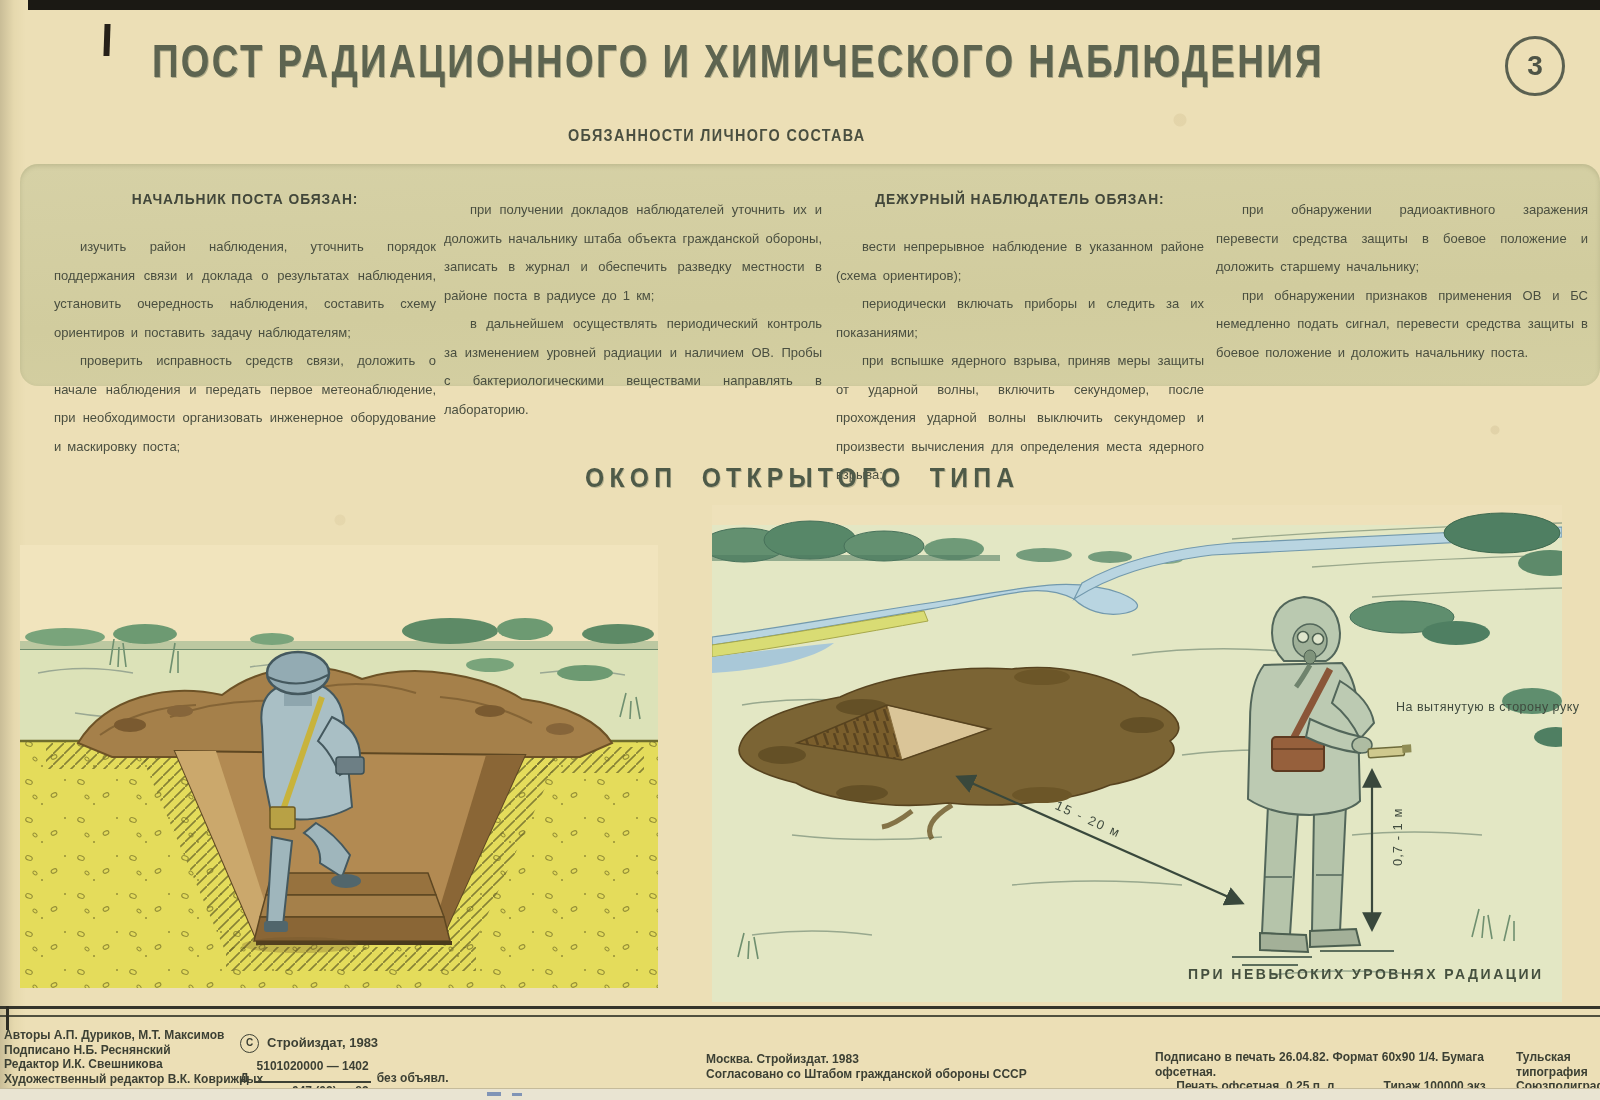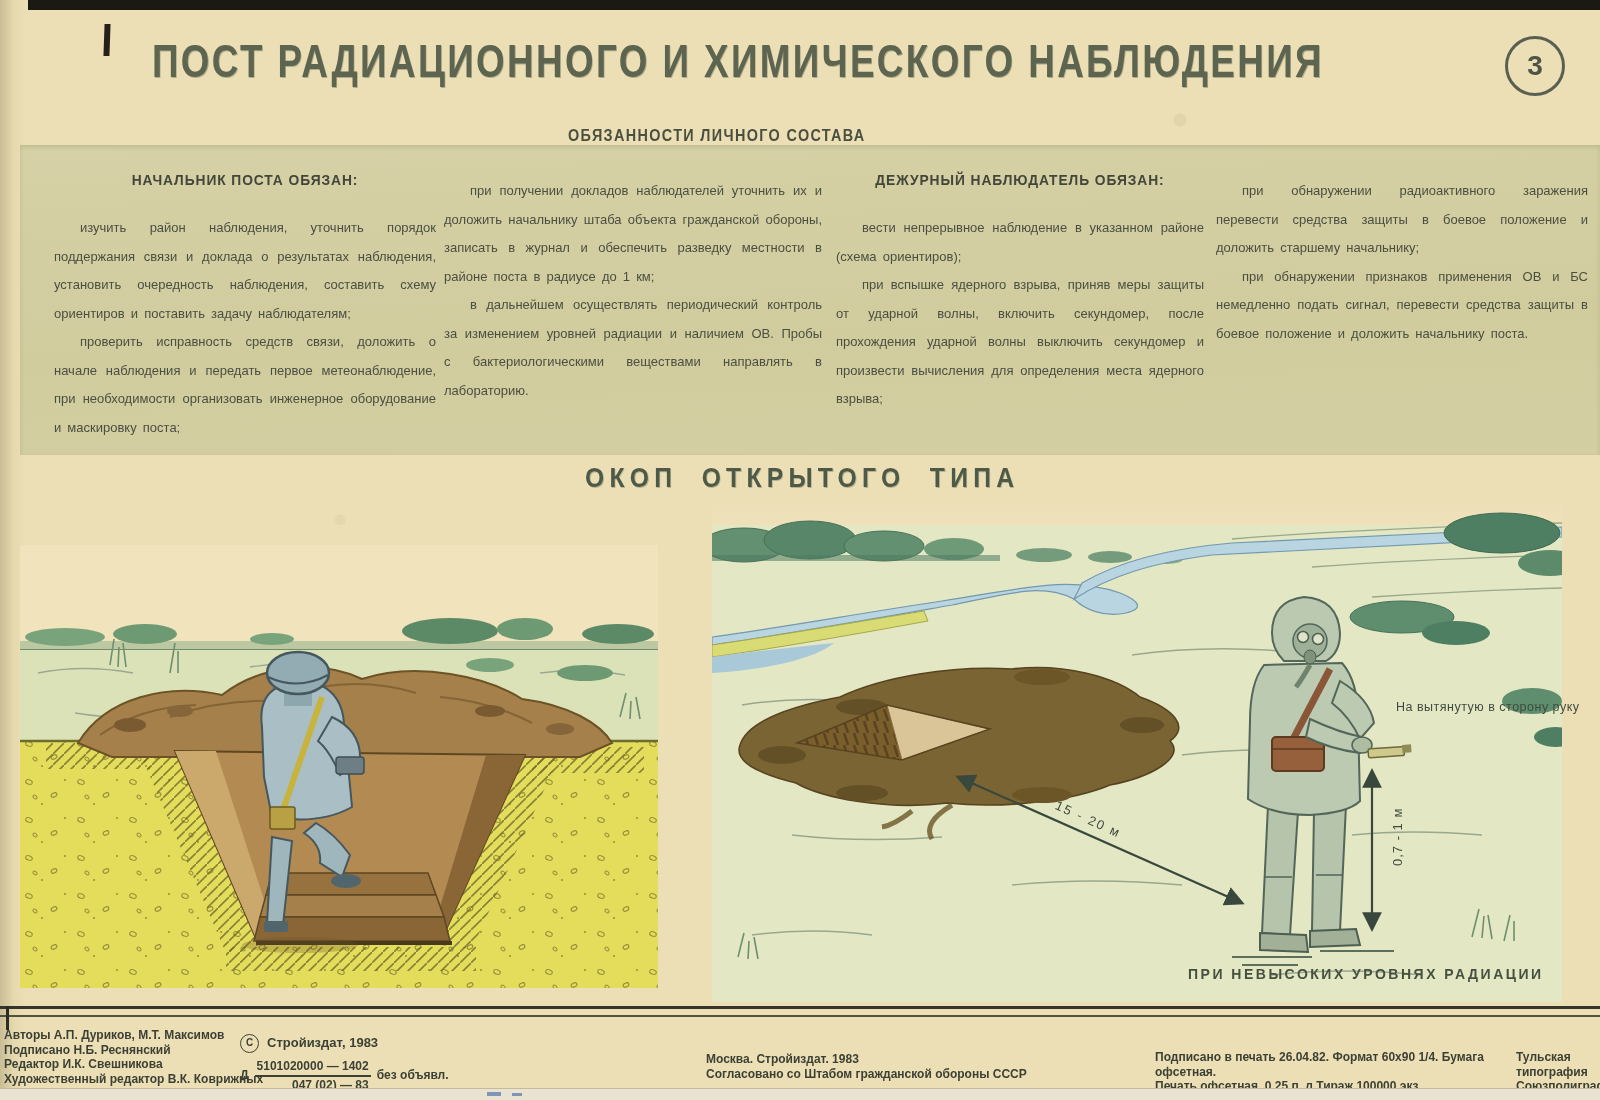--- a/index.html
+++ b/index.html
@@ -32,23 +32,24 @@
   #page-number-circle{
     left:1505px;top:36px;width:54px;height:54px;border-radius:50%;
     border:3px solid #5a6050;color:#4e5446;font-size:28px;font-weight:bold;
     display:flex;align-items:center;justify-content:center;
   }
   #section-heading{
     left:568px;top:127px;color:#4a4f40;font-weight:bold;font-size:16px;
     letter-spacing:1.5px;white-space:nowrap;transform:scaleX(.9);transform-origin:left top;
   }
   #duty-band{
-    left:20px;top:145px;width:1580px;height:310px;
+    left:20px;top:164px;width:1580px;height:222px;
     background:linear-gradient(178deg,#d6d1a6,#d1cc9e 60%,#d4cfa2);
     box-shadow:inset 0 2px 4px rgba(120,118,80,.25);
+    border-radius:18px;
   }
   .col{position:absolute;top:0;color:#474c3d;}
   .col h3{
     margin:26px 0 26px 0;text-align:center;font-size:15px;font-weight:bold;
     letter-spacing:1px;color:#42473a;transform:scaleX(.92);transform-origin:center top;
     white-space:nowrap;
   }
   .col p{
     margin:0;font-size:13px;line-height:28.5px;text-align:justify;
     text-indent:26px;word-spacing:2.5px;color:#4a4f40;
@@ -88,25 +89,25 @@
   #credits{left:4px;top:1028px;}
   #pub-block{left:240px;top:1034px;}
   .copy-line{display:flex;align-items:center;gap:8px;font-size:13px;}
   .copy-circle{
     width:17px;height:17px;border-radius:50%;border:1.5px solid #3c4034;
     display:inline-flex;align-items:center;justify-content:center;
     font-size:10px;font-weight:bold;
   }
   .catalog{display:flex;align-items:center;gap:6px;margin-top:6px;}
   .frac{display:inline-block;text-align:left;}
-  .frac .num{display:block;border-bottom:2px solid #3c4034;padding:0 2px 1px 2px;}
+  .frac .num{display:block;border-bottom:2px solid #3c4034;padding:0 2px 7px 2px;}
   .frac .den{display:block;padding:1px 2px 0 6px;text-align:right;}
   #center-block{left:706px;top:1052px;}
   #print-block{left:1155px;top:1050px;width:334px;}
-  #print-block .row2{display:flex;justify-content:flex-start;}
+  #print-block .row2{display:flex;justify-content:flex-end;gap:46px;}
   #print-block .row3{text-align:center;padding-left:60px;}
   #printer-block{left:1516px;top:1050px;width:88px;overflow:hidden;}
 </style>
 </head>
 <body>
 
 <div id="poster" class="abs">
 
   <div id="top-black-bar" class="abs"></div>
   <div id="corner-tick" class="abs"></div>
@@ -125,20 +126,21 @@
       <p>изучить район наблюдения, уточнить порядок поддержания связи и доклада о результатах наблюдения, установить очередность наблюдения, составить схему ориентиров и поставить задачу наблюдателям;</p>
       <p>проверить исправность средств связи, доложить о начале наблюдения и передать первое метеонаблюдение, при необходимости организовать инженерное оборудование и маскировку поста;</p>
     </div>
     <div class="col no-head" style="left:424px;width:378px;">
       <p>при получении докладов наблюдателей уточнить их и доложить начальнику штаба объекта гражданской обороны, записать в журнал и обеспечить разведку местности в районе поста в радиусе до 1 км;</p>
       <p>в дальнейшем осуществлять периодический контроль за изменением уровней радиации и наличием ОВ. Пробы с бактериологическими веществами направлять в лабораторию.</p>
     </div>
     <div class="col has-head" style="left:816px;width:368px;">
       <h3>ДЕЖУРНЫЙ НАБЛЮДАТЕЛЬ ОБЯЗАН:</h3>
       <p>вести непрерывное наблюдение в указанном районе (схема ориентиров);</p>
+      <p>периодически включать приборы и следить за их показаниями;</p>
       <p>при вспышке ядерного взрыва, приняв меры защиты от ударной волны, включить секундомер, после прохождения ударной волны выключить секундомер и произвести вычисления для определения места ядерного взрыва;</p>
     </div>
     <div class="col no-head" style="left:1196px;width:372px;">
       <p>при обнаружении радиоактивного заражения перевести средства защиты в боевое положение и доложить старшему начальнику;</p>
       <p>при обнаружении признаков применения ОВ и БС немедленно подать сигнал, перевести средства защиты в боевое положение и доложить начальнику поста.</p>
     </div>
   </div>
 
   <div id="trench-heading" class="abs">ОКОП  ОТКРЫТОГО  ТИПА</div>
 

